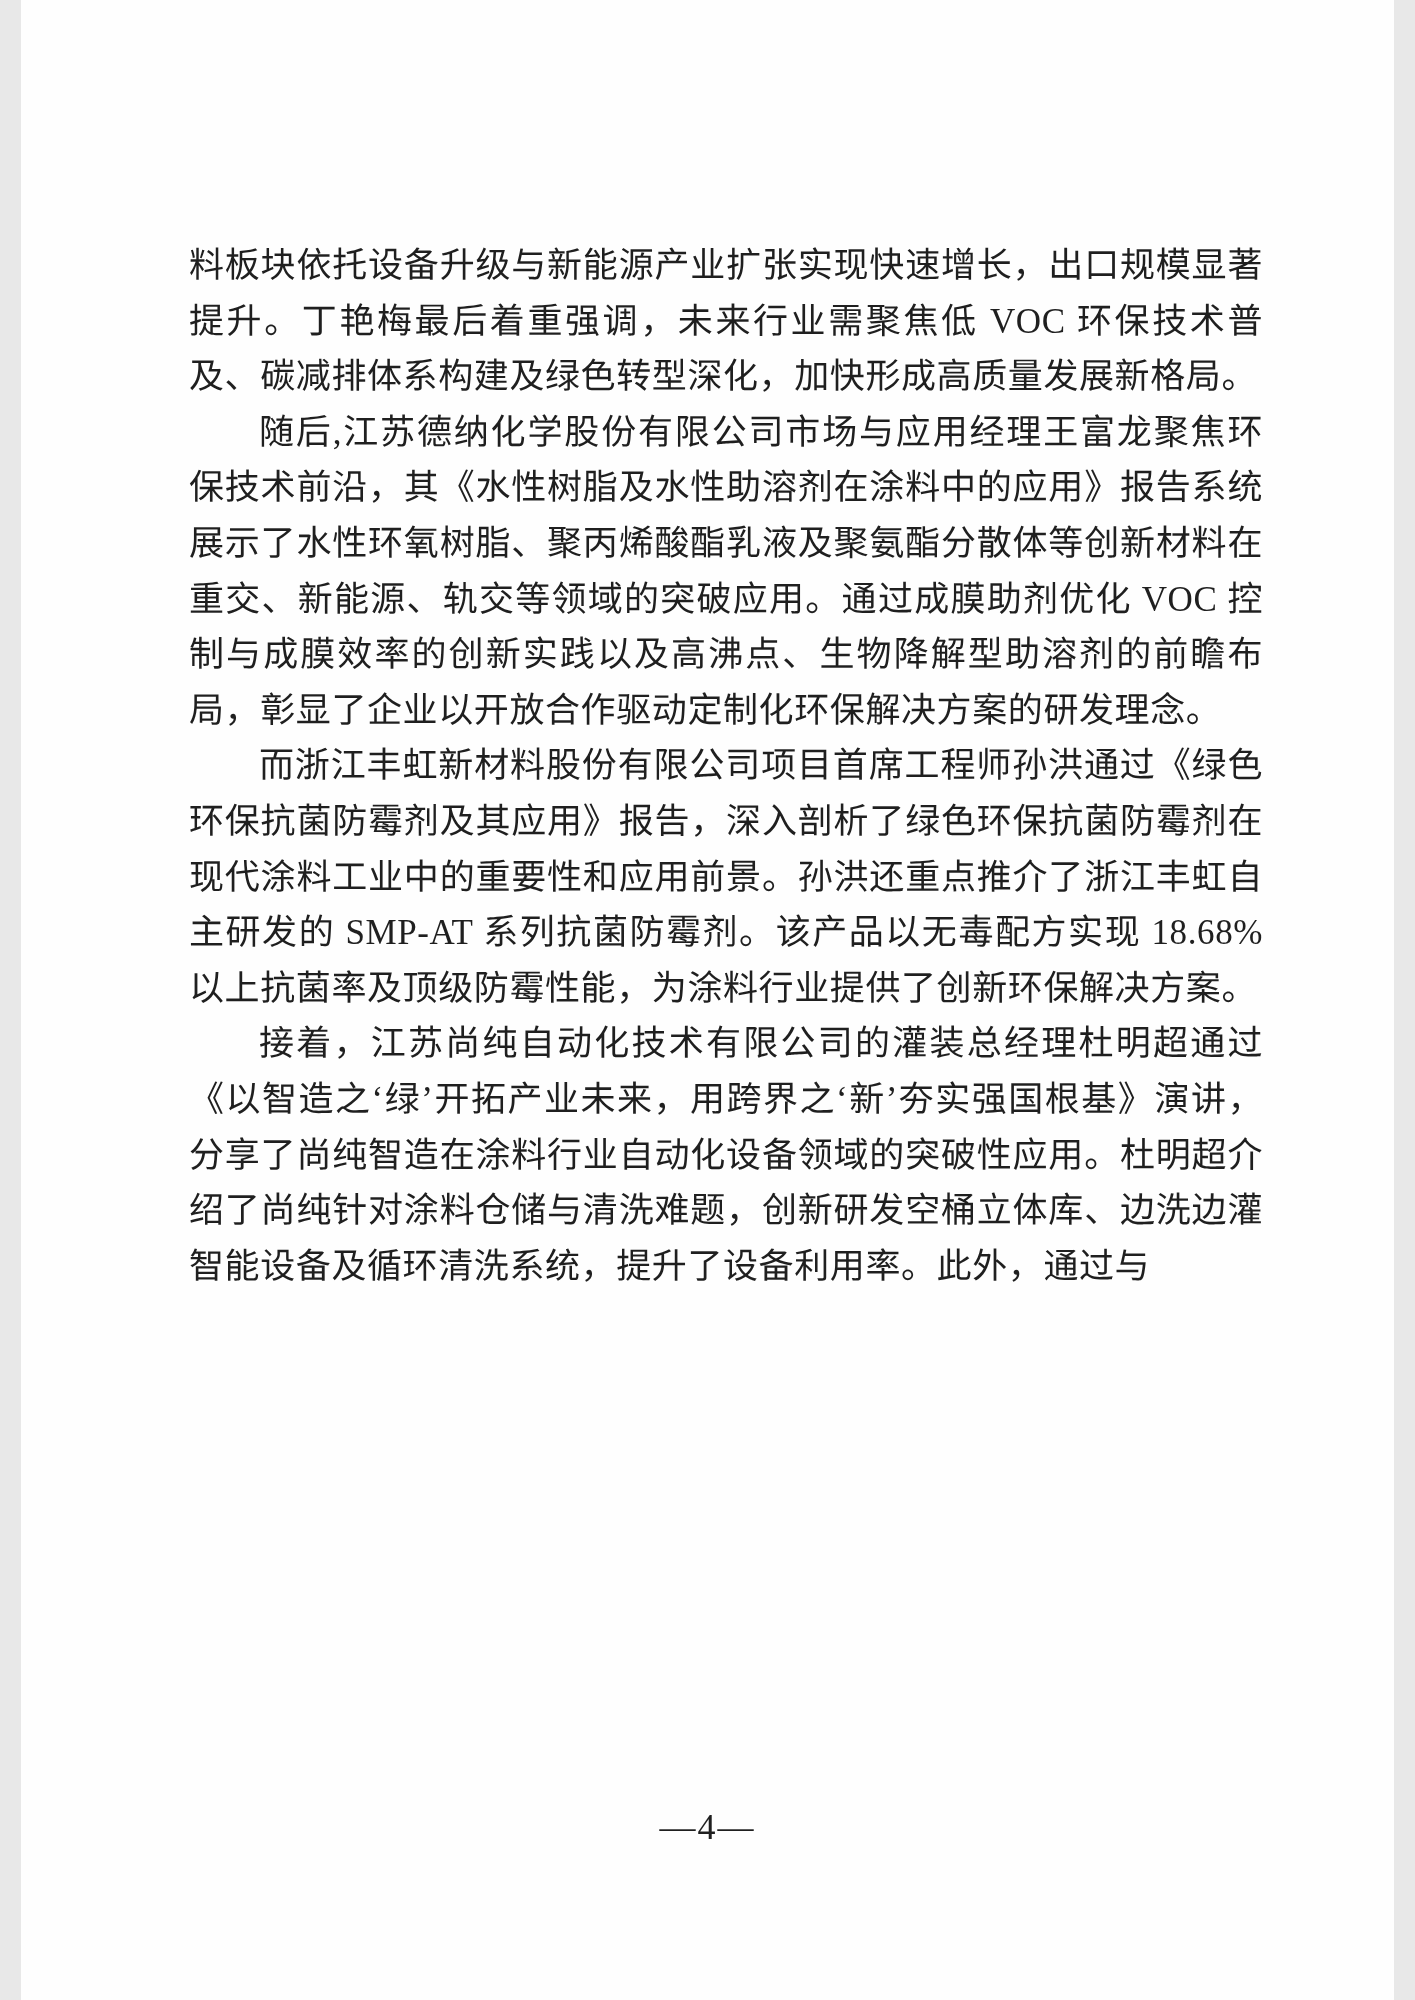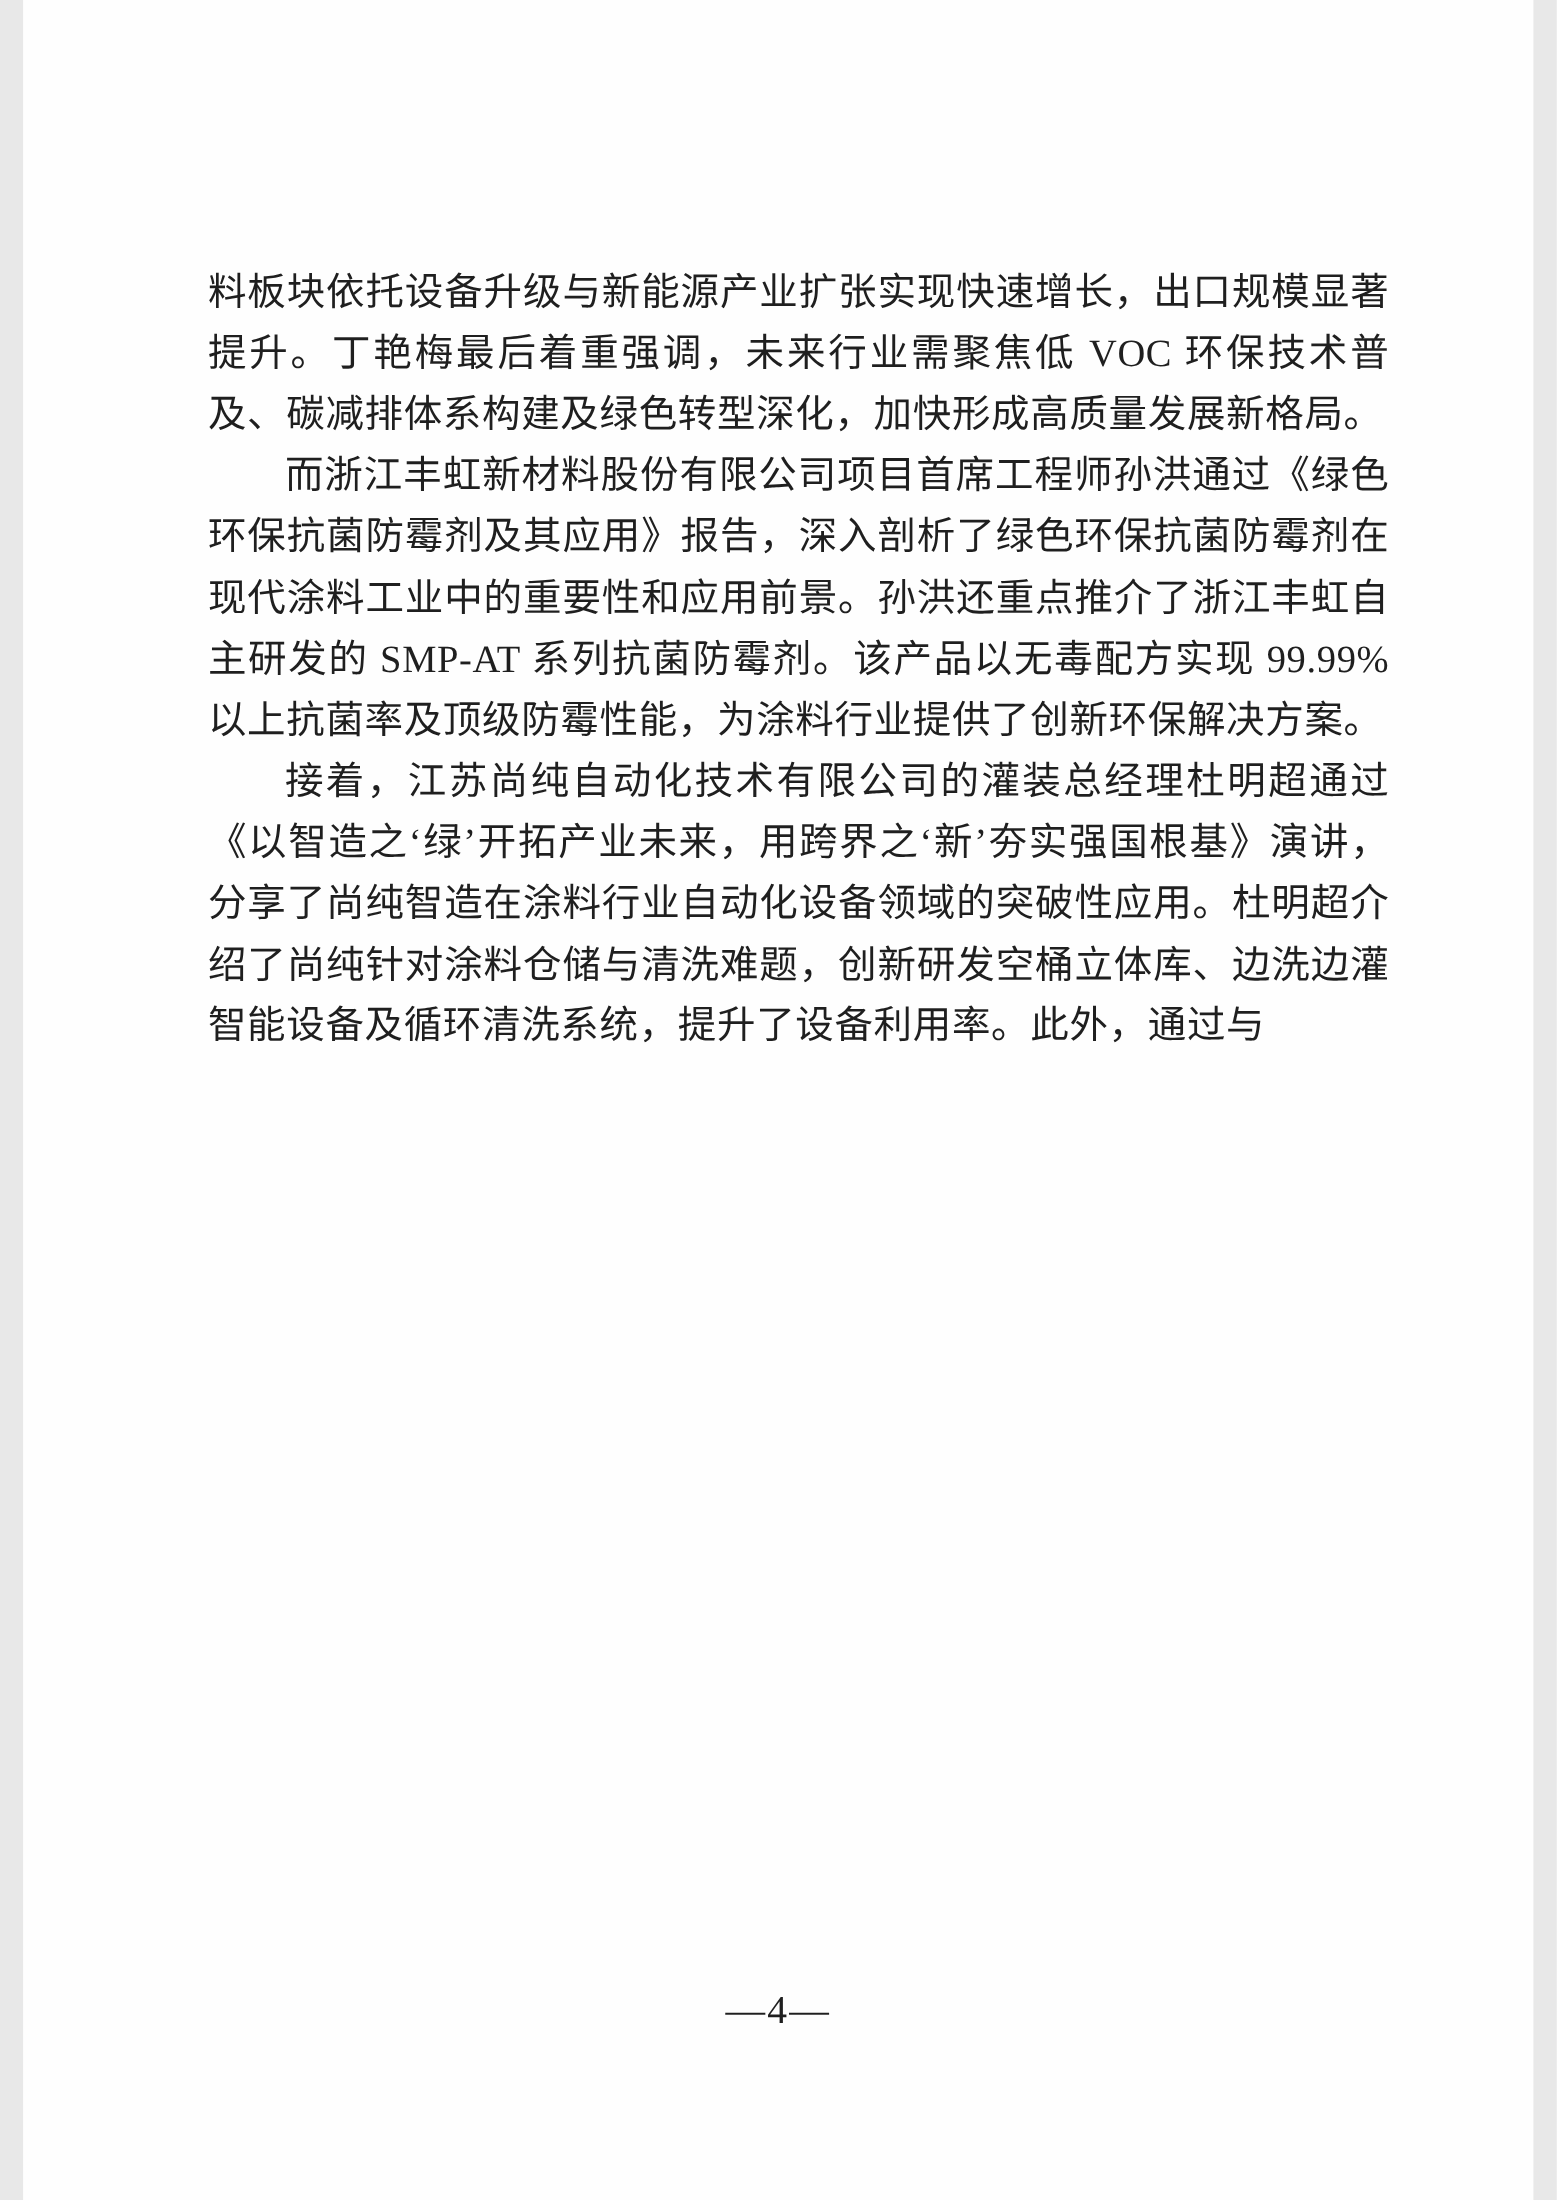--- a/index.html
+++ b/index.html
@@ -39,17 +39,18 @@
     letter-spacing: 2px;
     color: #1f1f1f;
   }
 </style>
 </head>
 <body>
 
 <div class="page">
   <div class="content">
     <p class="para">料板块依托设备升级与新能源产业扩张实现快速增长，出口规模显著提升。丁艳梅最后着重强调，未来行业需聚焦低 VOC 环保技术普及、碳减排体系构建及绿色转型深化，加快形成高质量发展新格局。</p>
-    <p class="para indent">而浙江丰虹新材料股份有限公司项目首席工程师孙洪通过《绿色环保抗菌防霉剂及其应用》报告，深入剖析了绿色环保抗菌防霉剂在现代涂料工业中的重要性和应用前景。孙洪还重点推介了浙江丰虹自主研发的 SMP-AT 系列抗菌防霉剂。该产品以无毒配方实现 99.99%以上抗菌率及顶级防霉性能，为涂料行业提供了创新环保解决方案。</p>
+    <p class="para indent">随后,江苏德纳化学股份有限公司市场与应用经理王富龙聚焦环保技术前沿，其《水性树脂及水性助溶剂在涂料中的应用》报告系统展示了水性环氧树脂、聚丙烯酸酯乳液及聚氨酯分散体等创新材料在重交、新能源、轨交等领域的突破应用。通过成膜助剂优化 VOC 控制与成膜效率的创新实践以及高沸点、生物降解型助溶剂的前瞻布局，彰显了企业以开放合作驱动定制化环保解决方案的研发理念。</p>
+    <p class="para indent">而浙江丰虹新材料股份有限公司项目首席工程师孙洪通过《绿色环保抗菌防霉剂及其应用》报告，深入剖析了绿色环保抗菌防霉剂在现代涂料工业中的重要性和应用前景。孙洪还重点推介了浙江丰虹自主研发的 SMP-AT 系列抗菌防霉剂。该产品以无毒配方实现 18.68%以上抗菌率及顶级防霉性能，为涂料行业提供了创新环保解决方案。</p>
     <p class="para indent">接着，江苏尚纯自动化技术有限公司的灌装总经理杜明超通过《以智造之‘绿’开拓产业未来，用跨界之‘新’夯实强国根基》演讲，分享了尚纯智造在涂料行业自动化设备领域的突破性应用。杜明超介绍了尚纯针对涂料仓储与清洗难题，创新研发空桶立体库、边洗边灌智能设备及循环清洗系统，提升了设备利用率。此外，通过与</p>
   </div>
   <div class="footer">—4—</div>
 </div>
 
 </body></html>

